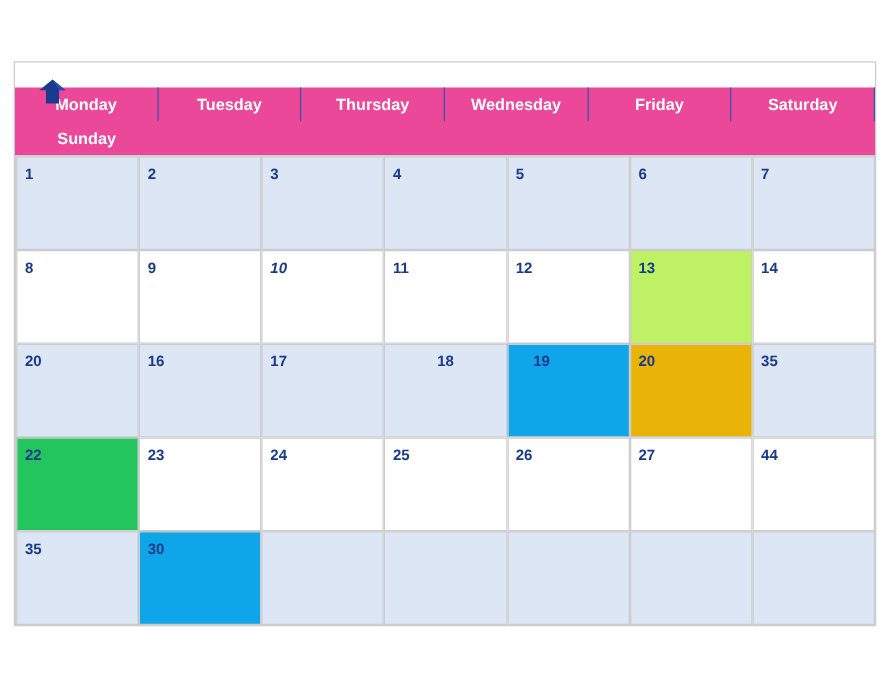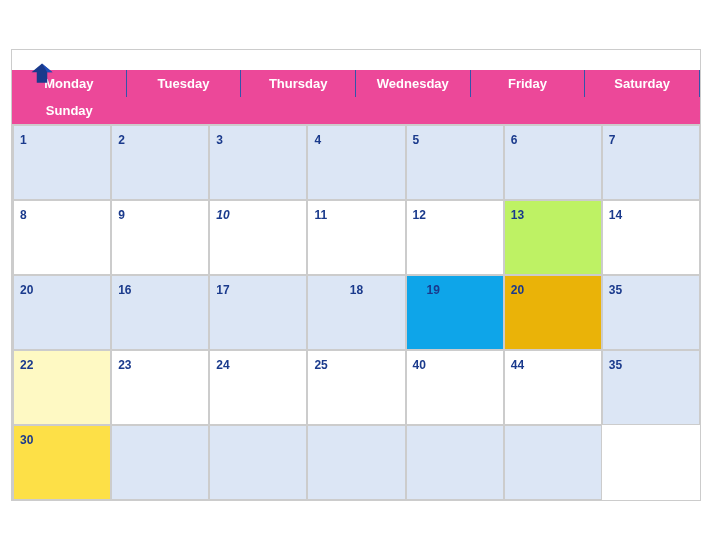--- a/index.html
+++ b/index.html
@@ -147,27 +147,28 @@
       <div class="cal-cell" style="background: rgb(255, 255, 255);"><span class="cell-number">12</span></div>
       <div class="cal-cell" style="background: #bef264;"><span class="cell-number">13</span></div>
       <div class="cal-cell" style="background: rgb(255, 255, 255);"><span class="cell-number">14</span></div>
       <div class="cal-cell" style="background: rgb(220, 230, 245);"><span class="cell-number">20</span></div>
       <div class="cal-cell" style="background: rgb(220, 230, 245);"><span class="cell-number">16</span></div>
       <div class="cal-cell" style="background: rgb(220, 230, 245);"><span class="cell-number">17</span></div>
       <div class="cal-cell" style="background: rgb(220, 230, 245); text-align: center;"><span class="cell-number">18</span></div>
       <div class="cal-cell" style="background: #0ea5e9; padding-left: 20px;"><span class="cell-number">19</span></div>
       <div class="cal-cell" style="background: #eab308;"><span class="cell-number">20</span></div>
       <div class="cal-cell" style="background: rgb(220, 230, 245);"><span class="cell-number">35</span></div>
-      <div class="cal-cell" style="background: #fef9c3;"><span class="cell-number">22</span></div>
+      <div class="cal-cell" style="background: #22c55e;"><span class="cell-number">22</span></div>
       <div class="cal-cell" style="background: rgb(255, 255, 255);"><span class="cell-number">23</span></div>
       <div class="cal-cell" style="background: rgb(255, 255, 255);"><span class="cell-number">24</span></div>
       <div class="cal-cell" style="background: rgb(255, 255, 255);"><span class="cell-number">25</span></div>
-      <div class="cal-cell" style="background: rgb(255, 255, 255);"><span class="cell-number">40</span></div>
+      <div class="cal-cell" style="background: rgb(255, 255, 255);"><span class="cell-number">26</span></div>
+      <div class="cal-cell" style="background: rgb(255, 255, 255);"><span class="cell-number">27</span></div>
       <div class="cal-cell" style="background: rgb(255, 255, 255);"><span class="cell-number">44</span></div>
       <div class="cal-cell" style="background: rgb(220, 230, 245);"><span class="cell-number">35</span></div>
-      <div class="cal-cell" style="background: #fde047;"><span class="cell-number">30</span></div>
+      <div class="cal-cell" style="background: #0ea5e9;"><span class="cell-number">30</span></div>
       <div class="cal-cell" style="background: rgb(220, 230, 245);"></div>
       <div class="cal-cell" style="background: rgb(220, 230, 245);"></div>
       <div class="cal-cell" style="background: rgb(220, 230, 245);"></div>
       <div class="cal-cell" style="background: rgb(220, 230, 245);"></div>
       <div class="cal-cell" style="background: rgb(220, 230, 245);"></div>
     </div>
 </div>
 
 </body></html>

